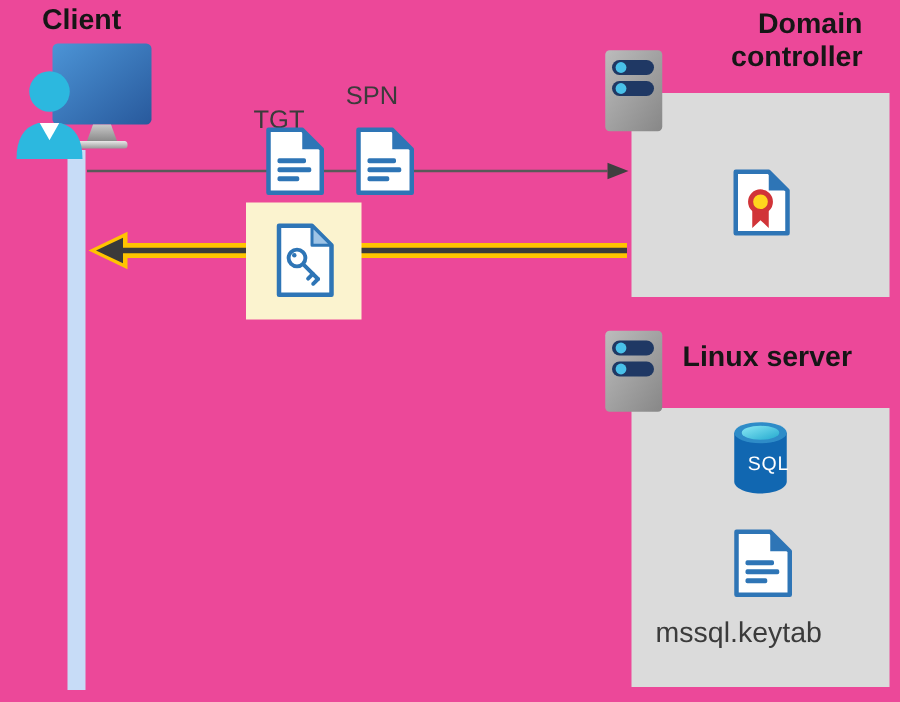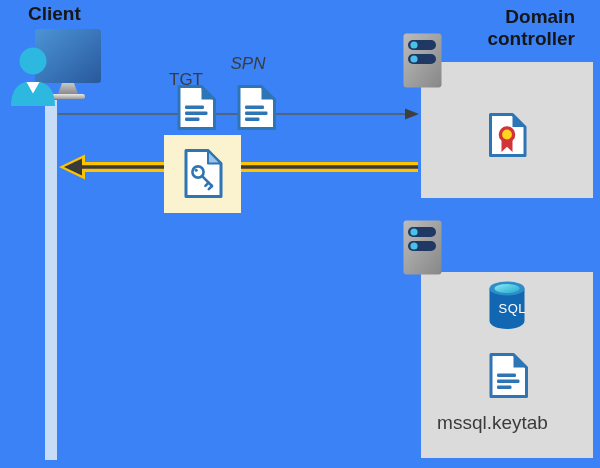--- a/index.html
+++ b/index.html
@@ -1,17 +1,17 @@
 <!DOCTYPE html>
 <html><head>
 <meta charset="utf-8">
 <style>
   html,body{margin:0;padding:0;background:#fff;}
   #canvas{
-    position:relative;width:600px;height:468px;background:#3b82f6;overflow:hidden;
+    position:relative;width:600px;height:468px;background:#ec4899;overflow:hidden;
     font-family:"Liberation Sans","DejaVu Sans",sans-serif;
   }
   .abs{position:absolute;}
   .title{font-weight:bold;color:#161616;font-size:19px;line-height:22px;}
   .ticket-label{color:#3b3b3b;font-size:17px;text-align:center;}
   .panel{background:#dbdbdb;}
   .vbar{background:#c7dcf7;}
   .hl-box{background:#fbf3cf;}
   .keytab-label{color:#3b3b3b;font-size:19px;text-align:center;}
   .sql-text{color:#ffffff;font-weight:normal;font-size:13px;text-align:right;letter-spacing:0.5px;}
@@ -61,21 +61,21 @@
       <rect x="27" y="3" width="66" height="54" rx="3.5" fill="url(#monGrad)"></rect>
       <path d="M54 57 L66 57 L70 68 L50 68 Z" fill="url(#standGrad)"></path>
       <path d="M45 68 H75 Q77 68 77 70.5 L77 71 Q77 73 75 73 H45 Q43 73 43 71 L43 70.5 Q43 68 45 68 Z" fill="url(#baseGrad)"></path>
       <circle cx="25" cy="35" r="13.5" fill="#2cb8df"></circle>
       <path d="M3 80 Q3 60 17.5 56 H32.5 Q47 60 47 80 Z" fill="#2cb8df"></path>
       <path d="M18.5 56 L25 67.5 L31.5 56 Z" fill="#ffffff"></path>
     </svg>
   </div>
 
   <div class="abs ticket-label" style="left:164px;top:54px;width:44px;margin-top:16px;">TGT</div>
-  <div class="abs ticket-label" style="left:226px;top:54px;width:44px;font-style:italic;">SPN</div>
+  <div class="abs ticket-label" style="left:226px;top:54px;width:44px;">SPN</div>
 
   <div class="abs" style="left:174px;top:84px;">
     <svg width="43" height="47" viewBox="0 0 43 47">
       <path d="M5 2.5 H27.5 L40.5 15.5 V44.5 H5 Z" fill="#ffffff" stroke="#2e75b6" stroke-width="3" stroke-linejoin="round"></path>
       <path d="M27.5 2.5 V15.5 H40.5 Z" fill="#2e75b6"></path>
       <rect x="11" y="21.5" width="19" height="3.4" rx="1.2" fill="#2e75b6"></rect>
       <rect x="11" y="27.5" width="22.5" height="3.4" rx="1.2" fill="#2e75b6"></rect>
       <rect x="11" y="33.5" width="14.5" height="3.4" rx="1.2" fill="#2e75b6"></rect>
     </svg>
   </div>
@@ -128,20 +128,21 @@
     <svg width="42" height="46" viewBox="0 0 42 46">
       <path d="M4.5 2.5 H26.5 L39 15 V43.5 H4.5 Z" fill="#ffffff" stroke="#2e75b6" stroke-width="3" stroke-linejoin="round"></path>
       <path d="M26.5 2.5 V15 H39 Z" fill="#2e75b6"></path>
       <path d="M15.5 26 L15.5 40 L21 34.8 L26.5 40 L26.5 26 Z" fill="#d13438"></path>
       <circle cx="21" cy="22.5" r="6.6" fill="#ffd51e" stroke="#d13438" stroke-width="3.4"></circle>
     </svg>
   </div>
 
   <div class="abs panel" style="left:421px;top:272px;width:172px;height:186px;"></div>
 
+  <div class="abs title" style="left:455px;top:228px;width:140px;">Linux server</div>
 
   <div class="abs" style="left:403px;top:220px;">
     <svg width="39" height="55" viewBox="0 0 39 55">
       <defs>
         <linearGradient id="srvGrad2" x1="0" y1="0" x2="1" y2="1">
           <stop offset="0" stop-color="#bcbcbc"></stop>
             <stop offset="1" stop-color="#878787"></stop>
         </linearGradient>
       </defs>
       <rect x="0.5" y="0.5" width="38" height="54" rx="3" fill="url(#srvGrad2)"></rect>

